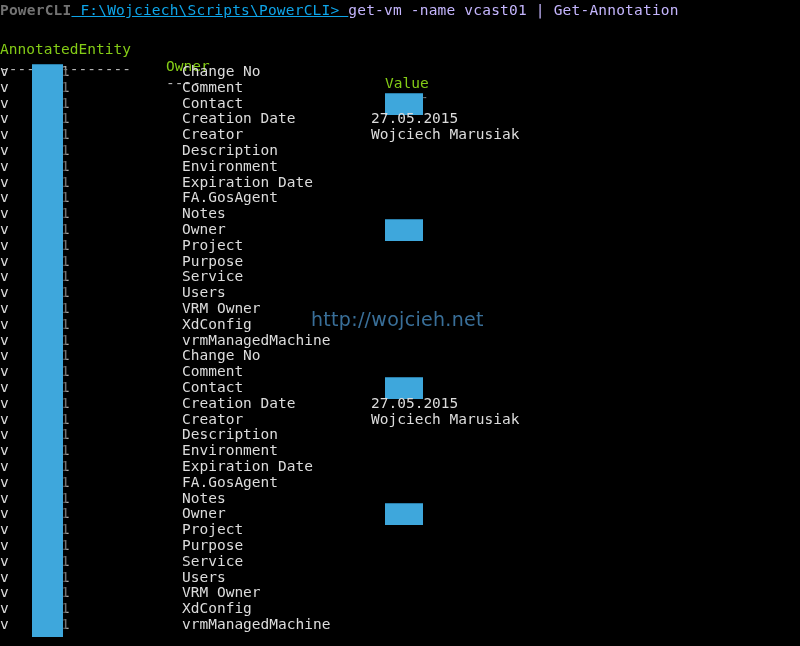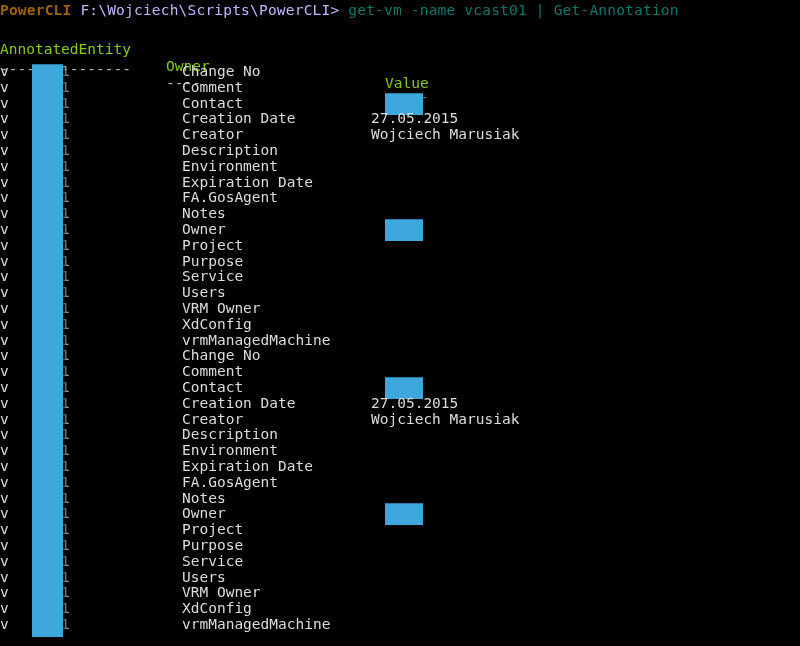--- a/index.html
+++ b/index.html
@@ -25,28 +25,29 @@
   .prompt-line {
     position: absolute;
     left: 0px;
     top: 1px;
     white-space: pre;
     font-size: 14.5px;
     line-height: 18px;
     letter-spacing: 0.2px;
   }
   .prompt-brand {
-    color: #a16207;
+    color: #737373;
     font-weight: bold;
   }
   .prompt-path {
-    color: #c4b5fd;
+    color: #0ea5e9;
+    text-decoration: underline;
   }
   .prompt-cmd {
-    color: #0f766e;
+    color: #c4b5fd;
   }
 
   
   .header-row {
     position: absolute;
     top: 24px;
     left: 0px;
     height: 17px;
     white-space: pre;
     font-size: 14.5px;
@@ -177,14 +178,15 @@
       <div class="row"><span class="cell cell-entity-pre">v</span><span class="cell cell-entity-post">01</span><span class="cell cell-name">Purpose</span><span class="cell cell-value"></span></div>
       <div class="row"><span class="cell cell-entity-pre">v</span><span class="cell cell-entity-post">01</span><span class="cell cell-name">Service</span><span class="cell cell-value"></span></div>
       <div class="row"><span class="cell cell-entity-pre">v</span><span class="cell cell-entity-post">01</span><span class="cell cell-name">Users</span><span class="cell cell-value"></span></div>
       <div class="row"><span class="cell cell-entity-pre">v</span><span class="cell cell-entity-post">01</span><span class="cell cell-name">VRM Owner</span><span class="cell cell-value"></span></div>
       <div class="row"><span class="cell cell-entity-pre">v</span><span class="cell cell-entity-post">01</span><span class="cell cell-name">XdConfig</span><span class="cell cell-value"></span></div>
       <div class="row"><span class="cell cell-entity-pre">v</span><span class="cell cell-entity-post">01</span><span class="cell cell-name">vrmManagedMachine</span><span class="cell cell-value"></span></div>
     </div>
 
   <div id="redact-entity-col" class="redact"></div>
 
+  <div id="watermark">http://wojcieh.net</div>
 
 </div>
 
 </body></html>

